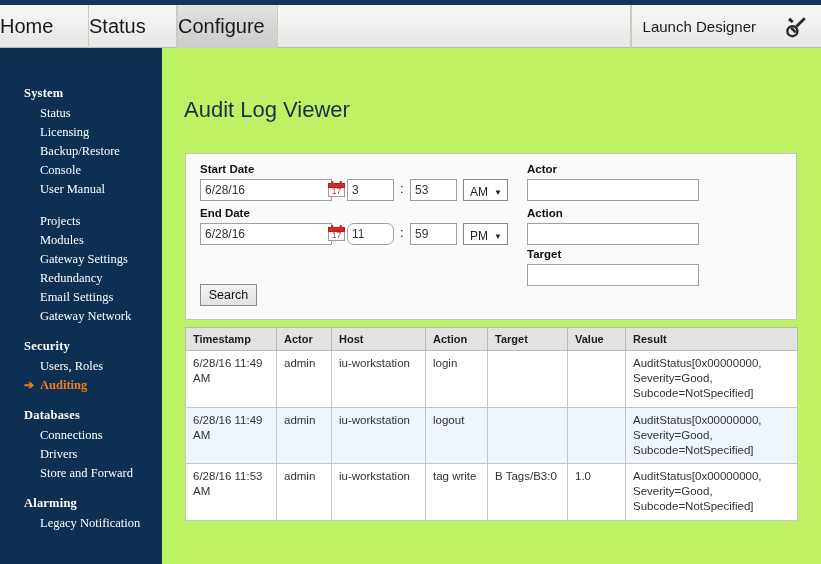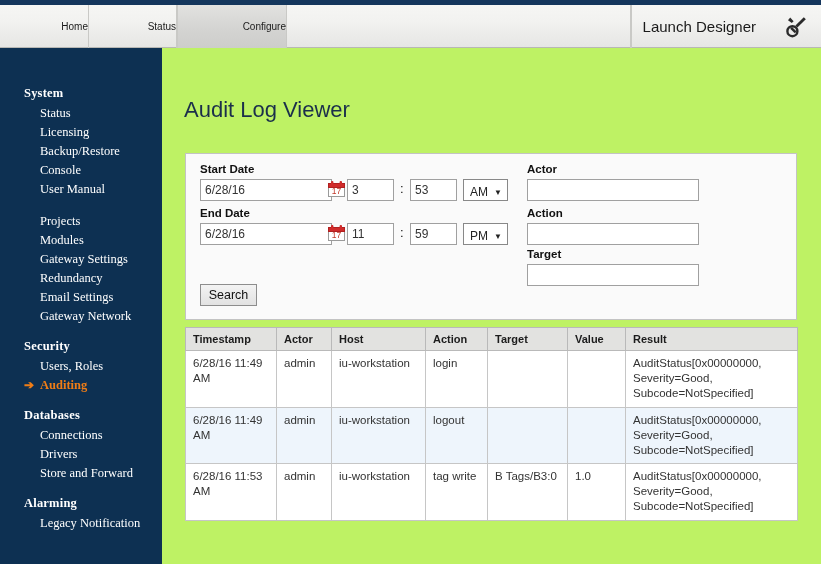--- a/index.html
+++ b/index.html
@@ -17,31 +17,31 @@
     background: linear-gradient(to bottom, #f7f7f5 0%, #f2f2f0 45%, #e6e6e4 100%);
     border-bottom: 1px solid #b8b8b4;
   }
   #topstrip {
     position: absolute; left: 0; top: 0; width: 821px; height: 5px;
     background: #14365c;
   }
   .tab {
     position: absolute; top: 5px; height: 43px;
     border-right: 1px solid #c9c9c6;
-    font-size: 10px; color: #1a1a1a;
-    display: flex; align-items: center; justify-content: flex-end;
+    font-size: 20px; color: #1a1a1a;
+    display: flex; align-items: center; justify-content: flex-start;
     cursor: pointer;
   }
   .tab.sel {
     background: linear-gradient(to bottom, #e2e2e0 0%, #d4d4d2 55%, #cdcdcb 100%);
     border-left: 1px solid #c9c9c6;
   }
   #tab-home     { left: 0px;   width: 89px; }
   #tab-status   { left: 89px;  width: 88px; }
-  #tab-config   { left: 177px; width: 110px; }
+  #tab-config   { left: 177px; width: 101px; }
   #tabfill      { left: 291px; width: 340px; height: 43px; top:5px; }
 
   #launch-wrap {
     position: absolute; right: 0; top: 5px; height: 43px; width: 190px;
     border-left: 1px solid #c9c9c6;
     display: flex; align-items: center; justify-content: flex-end;
     padding-right: 12px; gap: 27px;
   }
   #launch-label { font-size: 15px; color: #1a1a1a; }
   #wrench-icon { width: 26px; height: 26px; display:block; }
@@ -202,21 +202,21 @@
     <input class="txt" style="left: 14px; top: 69px; width: 132px;" value="6/28/16">
     <span class="cal-icon" style="left:142px; top:70px;">
       <svg viewBox="0 0 17 17" width="17" height="17" xmlns="http://www.w3.org/2000/svg">
         <rect x="0.5" y="3.5" width="16" height="13" fill="#ffffff" stroke="#9a9a9a"></rect>
         <rect x="0.5" y="3.5" width="16" height="4" fill="#d02a2a" stroke="#b02020"></rect>
         <rect x="3" y="1" width="2.4" height="4" rx="1" fill="#d02a2a"></rect>
         <rect x="11.6" y="1" width="2.4" height="4" rx="1" fill="#d02a2a"></rect>
         <text x="8.5" y="14.4" font-size="8.5" text-anchor="middle" fill="#c0392b" font-family="Liberation Sans, sans-serif">17</text>
       </svg>
     </span>
-    <input class="txt" style="left: 161px; top: 69px; width: 47px;" value="11">
+    <input class="txt" style="left: 161px; top: 69px; width: 47px; border-radius: 7px;" value="11">
     <span class="colon" style="left:214px; top:71px;">:</span>
     <input class="txt" style="left: 224px; top: 69px; width: 47px;" value="59">
     <div class="ampm" style="left:277px; top:69px; width:45px;">
       <span>PM</span>
       <span class="caret">▼</span>
     </div>
 
     <div class="fld-label" style="left:341px; top:9px;">Actor</div>
     <input class="txt" style="left: 341px; top: 25px; width: 172px;" value="">
 

